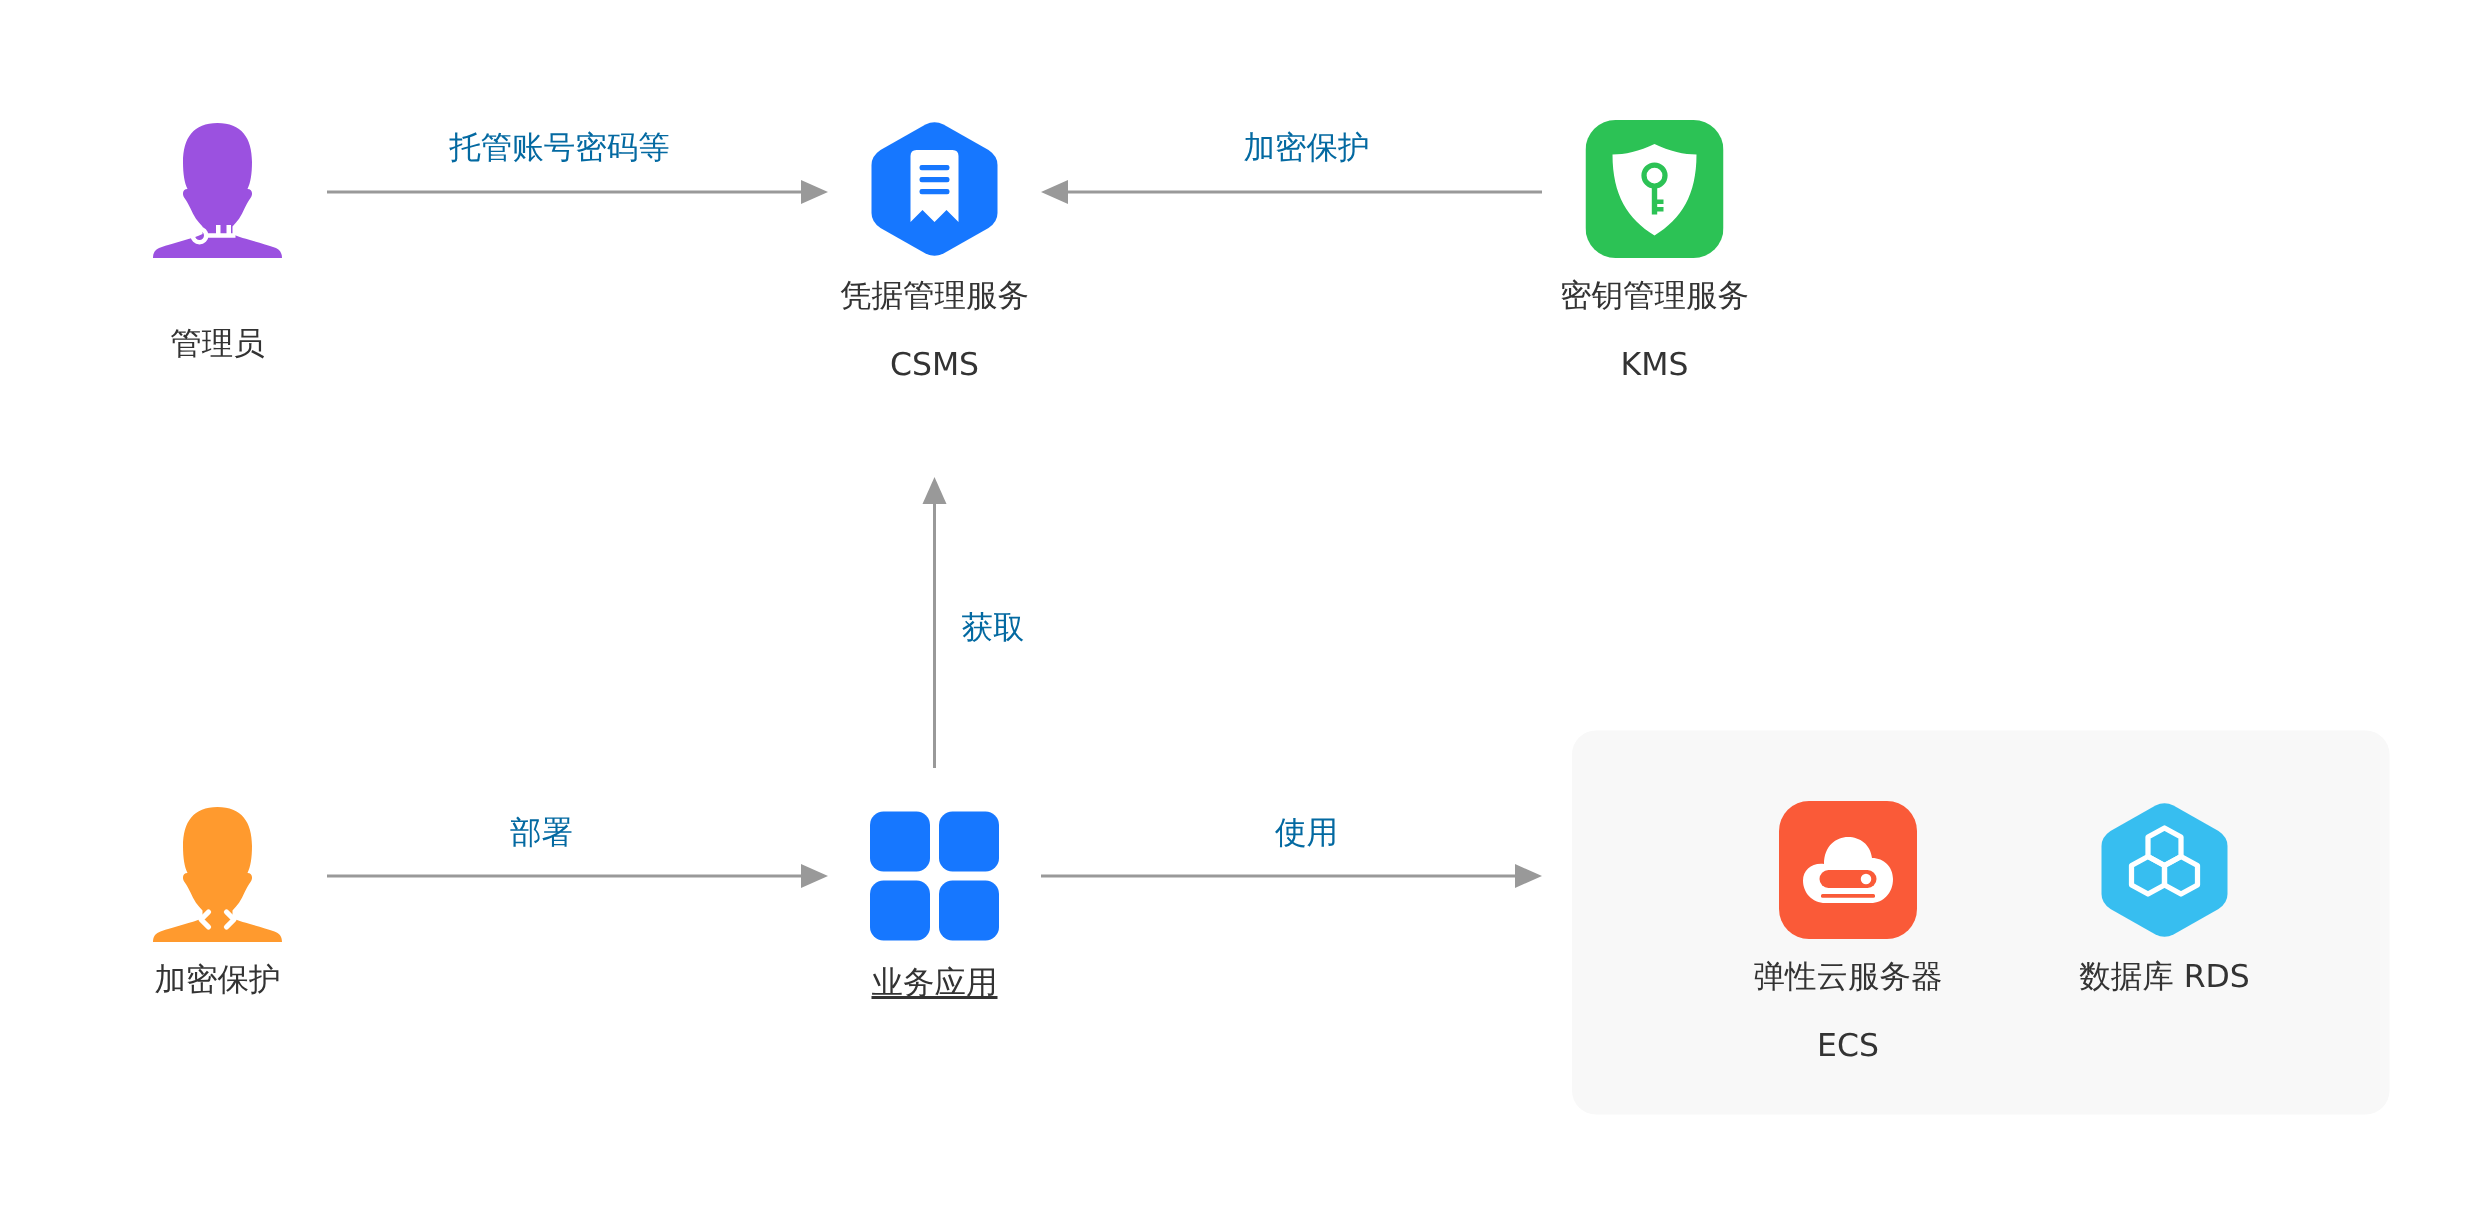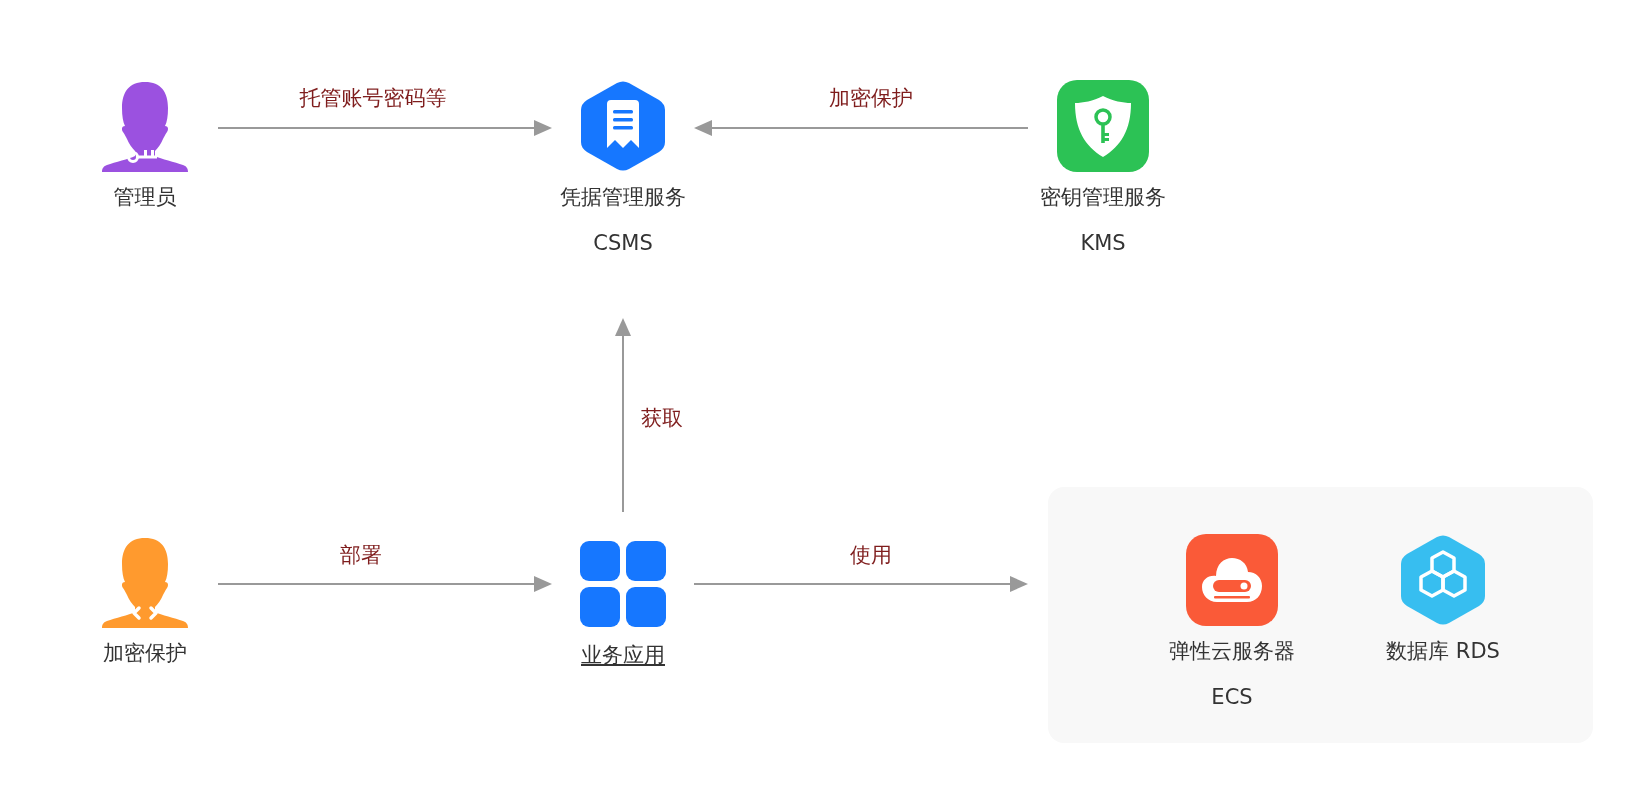--- a/index.html
+++ b/index.html
@@ -4,21 +4,21 @@
 <style>
   * { box-sizing: border-box; margin: 0; padding: 0; }
   html, body { width: 1648px; height: 804px; background: #ffffff; overflow: hidden; }
   body { position: relative; font-family: "DejaVu Sans", "Liberation Sans", sans-serif; color: #333333; }
 
   .node { position: absolute; display: flex; flex-direction: column; align-items: center; }
   .node .icon { width: 92px; height: 92px; display: block; }
   .node .label { font-size: 21px; line-height: 34px; text-align: center; white-space: nowrap; color: #333; margin-top: 8px; }
   .node .label.sub { margin-top: 12px; }
 
-  .edge-label { position: absolute; font-size: 21px; line-height: 30px; white-space: nowrap; color: #7f1d1d; transform: translateX(-50%); }
+  .edge-label { position: absolute; font-size: 21px; line-height: 30px; white-space: nowrap; color: #0369a1; transform: translateX(-50%); }
 
   .group-box { position: absolute; left: 1048px; top: 487px; width: 545px; height: 256px; background: #f8f8f8; border-radius: 16px; }
 
   svg.arrows { position: absolute; left: 0; top: 0; width: 1648px; height: 804px; pointer-events: none; }
 </style>
 </head>
 <body>
 
 <div class="group-box"></div>
 
@@ -44,21 +44,21 @@
     <polygon points="1010,576 1028,584 1010,592" fill="#999"></polygon>
   </g>
 </svg>
 
 <div class="edge-label" style="left:373px; top:83px;">托管账号密码等</div>
 <div class="edge-label" style="left:871px; top:83px;">加密保护</div>
 <div class="edge-label" style="left:662px; top:403px;">获取</div>
 <div class="edge-label" style="left:361px; top:540px;">部署</div>
 <div class="edge-label" style="left:871px; top:540px;">使用</div>
 
-<div class="node" style="left:99px; top:80px; width:92px;">
+<div class="node" style="left:99px; top:80px; width:92px;gap:32px;">
   <svg class="icon" viewBox="0 0 92 92">
     <path d="M46 2 C30 2 23 12 23 28 C23 36 24 42 26 46 C23 46 22 49 24 52 C26 55 27 57 28 59 C30 64 33 68 36 71 L36 76 C30 79 16 82 8 85 C5 86 3 88 3 92 L89 92 C89 88 87 86 84 85 C76 82 62 79 56 76 L56 71 C59 68 62 64 64 59 C65 57 66 55 68 52 C70 49 69 46 66 46 C68 42 69 36 69 28 C69 12 62 2 46 2 Z" fill="#9B51E0"></path>
     <g fill="none" stroke="#fff" stroke-width="3">
       <circle cx="34" cy="77" r="4.5"></circle>
     </g>
     <rect x="38" y="75.5" width="20" height="3" fill="#fff"></rect>
     <rect x="45" y="70" width="3" height="8" fill="#fff"></rect>
     <rect x="52" y="70" width="3" height="8" fill="#fff"></rect>
   </svg>
   <div class="label">管理员</div>

